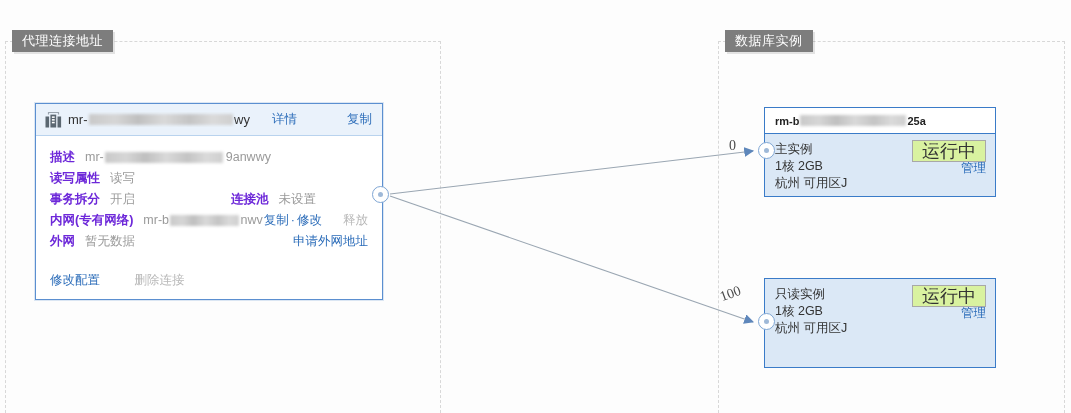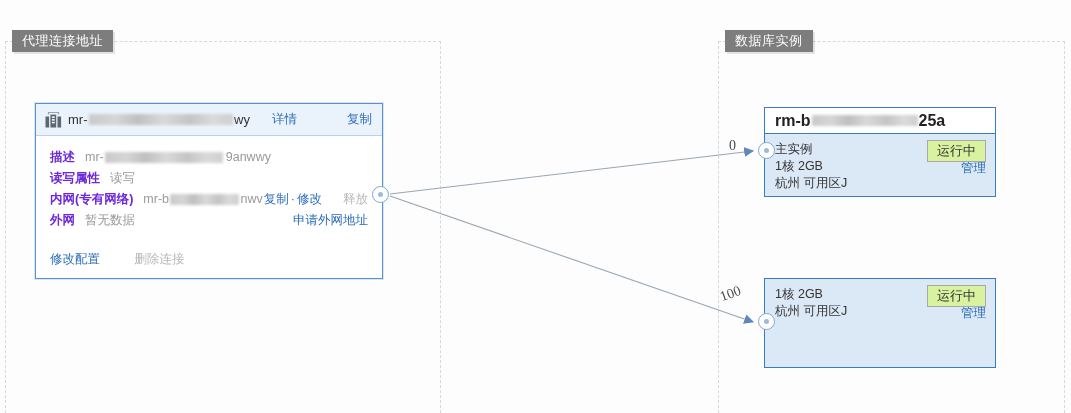--- a/index.html
+++ b/index.html
@@ -131,29 +131,29 @@
     background:#dbe8f6;
     box-sizing:border-box;
   }
   .inst-1{left:764px;top:107px;height:90px;}
   .inst-2{left:764px;top:278px;height:90px;}
   .inst-head{
     height:26px;background:#ffffff;
     border-bottom:1px solid #3a7bc8;
     display:flex;align-items:center;
     padding:0 10px;box-sizing:border-box;
-    font-size:16px;color:#222;font-weight:bold;
+    font-size:11px;color:#222;font-weight:bold;
     overflow:hidden;white-space:nowrap;
   }
   .inst-body{position:relative;padding:7px 10px 0 10px;box-sizing:border-box;height:63px;}
   .inst-line{font-size:12.5px;color:#333;line-height:17px;white-space:nowrap;}
   .status-badge{
     position:absolute;right:9px;top:6px;
     background:#d9f2a0;border:1px solid #a8a8a8;
-    color:#333;font-size:13px;
+    color:#333;font-size:18px;
     padding:2px 9px;
     line-height:16px;
   }
   .manage-link{
     position:absolute;right:9px;bottom:20px;
     color:#2b6cb9;font-size:12.5px;cursor:pointer;
   }
 </style>
 </head>
 <body>
@@ -206,20 +206,30 @@
         <span class="val">mr-</span>
         <span class="blur" style="width:118px;"></span>
         <span class="val" style="margin-left:2px;">9anwwy</span>
       </div>
 
       <div class="row">
         <span class="lbl">读写属性</span>
         <span class="val">读写</span>
       </div>
 
+      <div class="row">
+        <span class="grp">
+          <span class="lbl">事务拆分</span>
+          <span class="val">开启</span>
+        </span>
+        <span class="grp2">
+          <span class="lbl">连接池</span>
+          <span class="val">未设置</span>
+        </span>
+      </div>
 
       <div class="row">
         <span class="lbl">内网(专有网络)</span>
         <span class="val">mr-b</span>
         <span class="blur" style="width:100px;"></span>
         <span class="val" style="margin-left:1px;">nwv</span>
         <span class="link" style="margin-left:1px;">复制</span>
         <span class="dot-sep">·</span>
         <span class="link">修改</span>
         <span class="link-muted" style="margin-left:21px;">释放</span>
@@ -257,20 +267,21 @@
       <div class="inst-line">1核  2GB</div>
       <div class="inst-line">杭州 可用区J</div>
       <div class="status-badge">运行中</div>
       <div class="manage-link">管理</div>
     </div>
   </div>
   <div class="port port-inst1"></div>
 
   <div class="inst-card inst-2">
     <div class="inst-body">
+      <div class="inst-line">只读实例</div>
       <div class="inst-line">1核  2GB</div>
       <div class="inst-line">杭州 可用区J</div>
       <div class="status-badge">运行中</div>
       <div class="manage-link">管理</div>
     </div>
   </div>
   <div class="port port-inst2"></div>
 
 </div>
 

